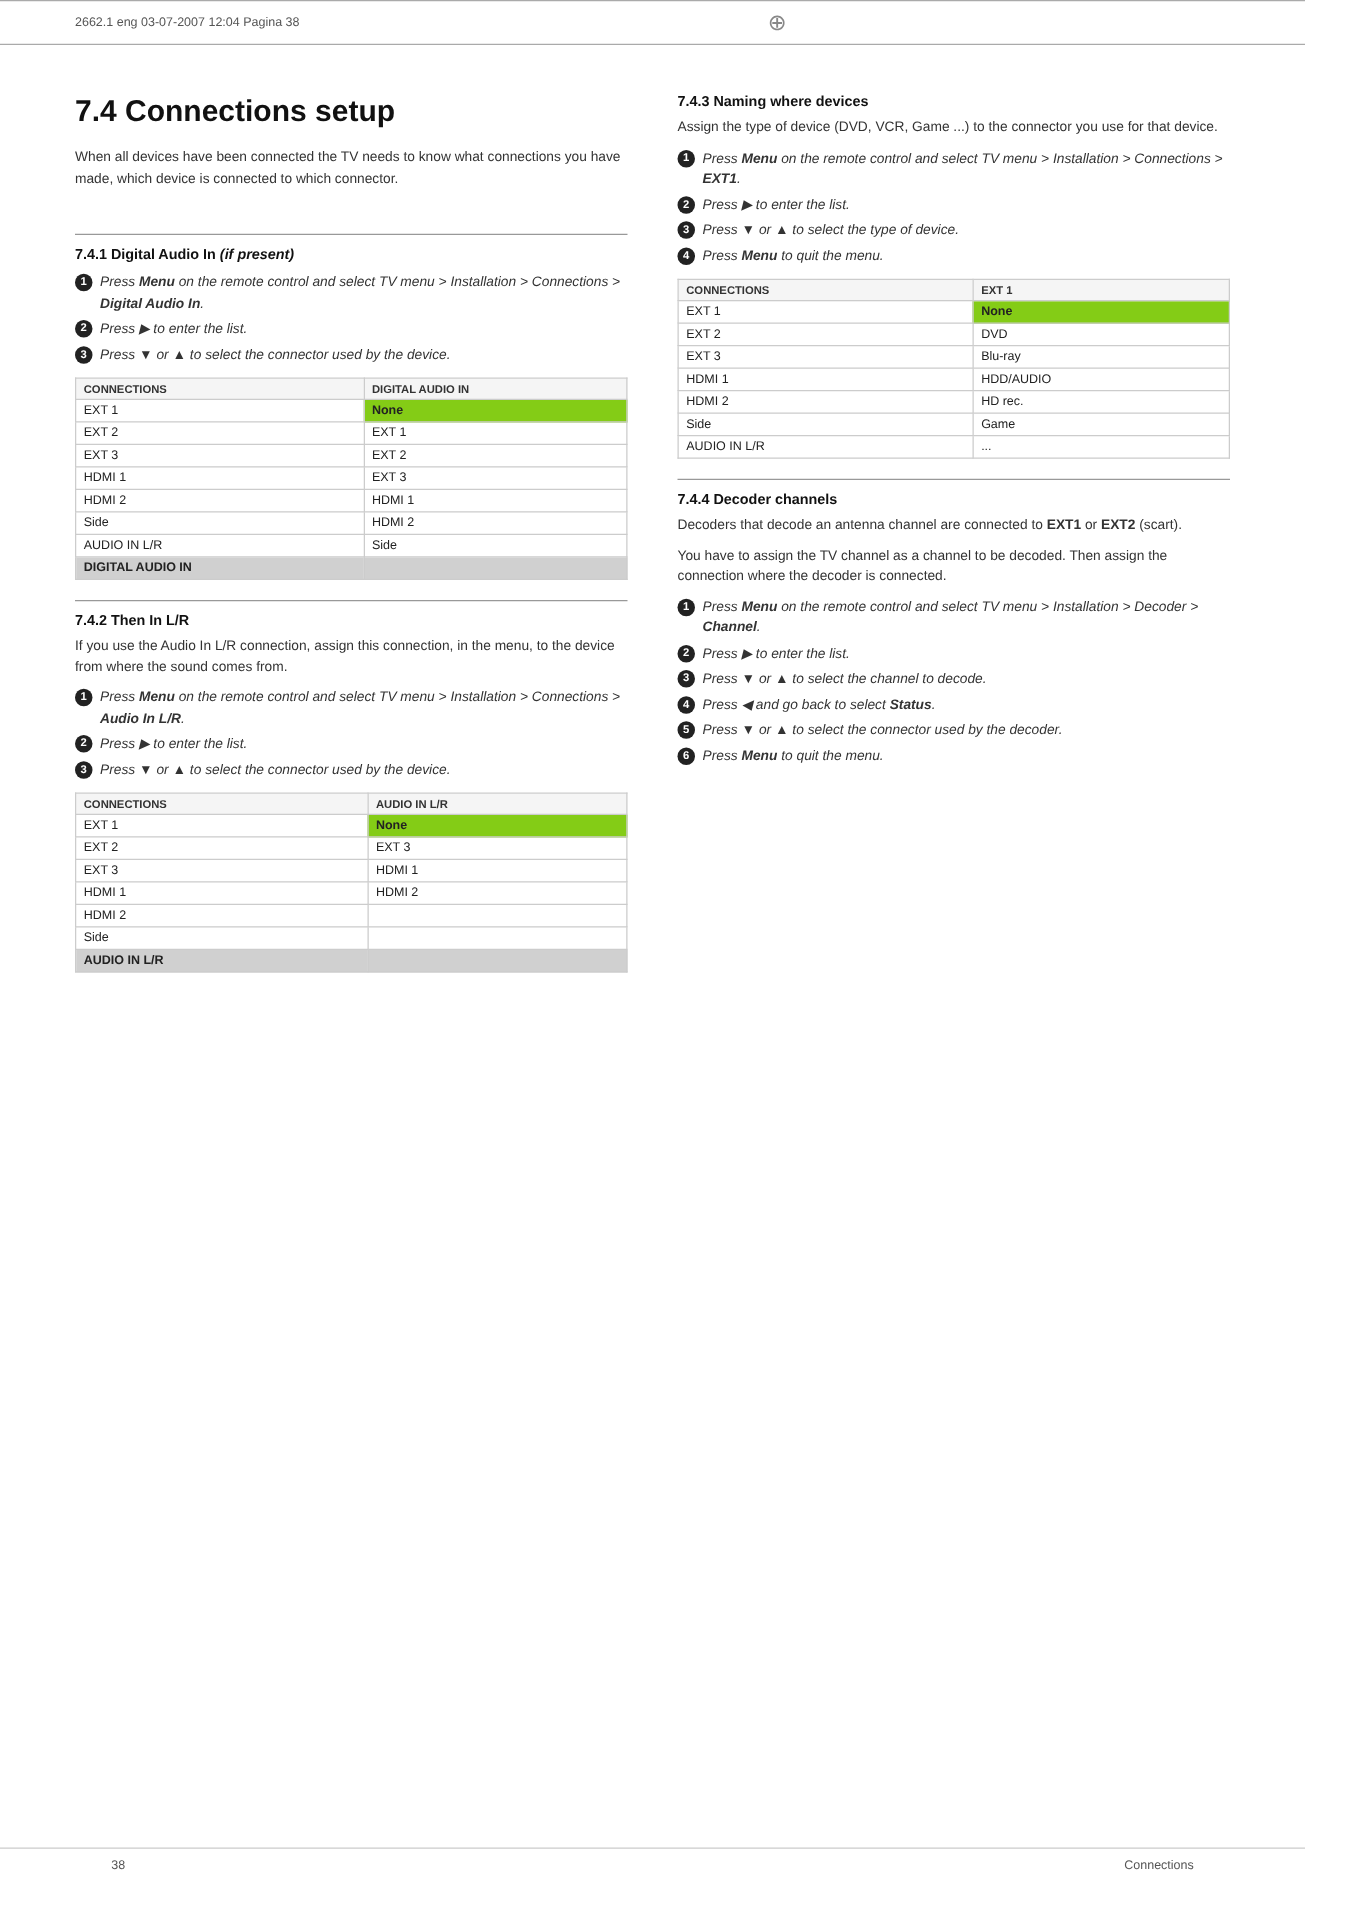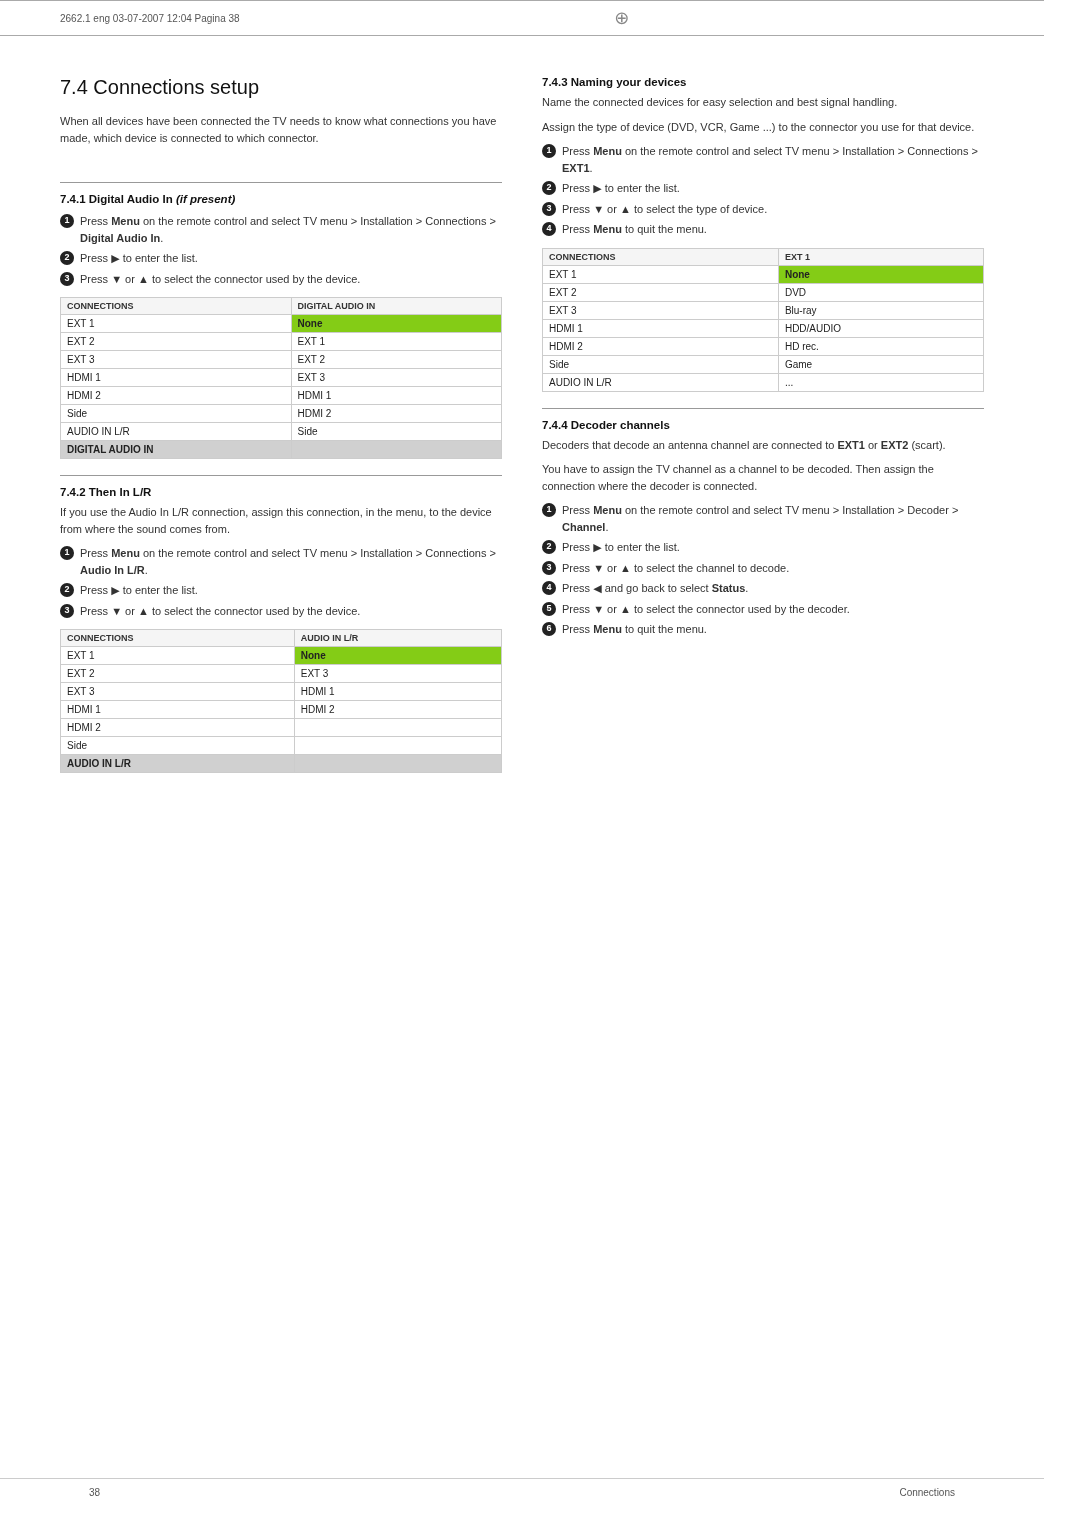--- a/index.html
+++ b/index.html
@@ -45,22 +45,22 @@
     }
     .left-col {
       flex: 1;
       max-width: 480px;
     }
     .right-col {
       flex: 1;
       max-width: 460px;
     }
     h1 {
-      font-size: 20px;
-      font-weight: normal;
+      font-size: 24px;
+      font-weight: bold;
       margin-bottom: 14px;
       color: #111;
     }
     .intro-text {
       font-size: 11px;
       line-height: 1.5;
       margin-bottom: 36px;
       color: #333;
     }
     .section-divider {
@@ -102,20 +102,21 @@
       border-radius: 50%;
       display: inline-flex;
       align-items: center;
       justify-content: center;
       margin-right: 6px;
       flex-shrink: 0;
       margin-top: 1px;
     }
     .step-text {
       flex: 1;
+      font-style: italic;
     }
     .connection-table {
       width: 100%;
       border-collapse: collapse;
       margin: 8px 0 16px 0;
       font-size: 10px;
     }
     .connection-table th {
       text-align: left;
       font-weight: normal;
@@ -295,22 +296,21 @@
             <td style="font-weight:bold;background:#d0d0d0;">AUDIO IN L/R</td>
             <td style="background:#d0d0d0;"></td>
           </tr>
         </tbody>
       </table>
 
     </div>
 
     <div class="right-col">
 
-      <h2>7.4.3   Naming your devices</h2>
-      <p class="section-body">Name the connected devices for easy selection and best signal handling.</p>
+      <h2>7.4.3   Naming where devices</h2>
       <p class="section-body">Assign the type of device (DVD, VCR, Game ...) to the connector you use for that device.</p>
 
       <ul class="step-list">
         <li>
           <span class="step-num">1</span>
           <span class="step-text">Press <strong>Menu</strong> on the remote control and select TV menu &gt; Installation &gt; Connections &gt; <strong>EXT1</strong>.</span>
         </li>
         <li>
           <span class="step-num">2</span>
           <span class="step-text">Press ▶ to enter the list.</span>

